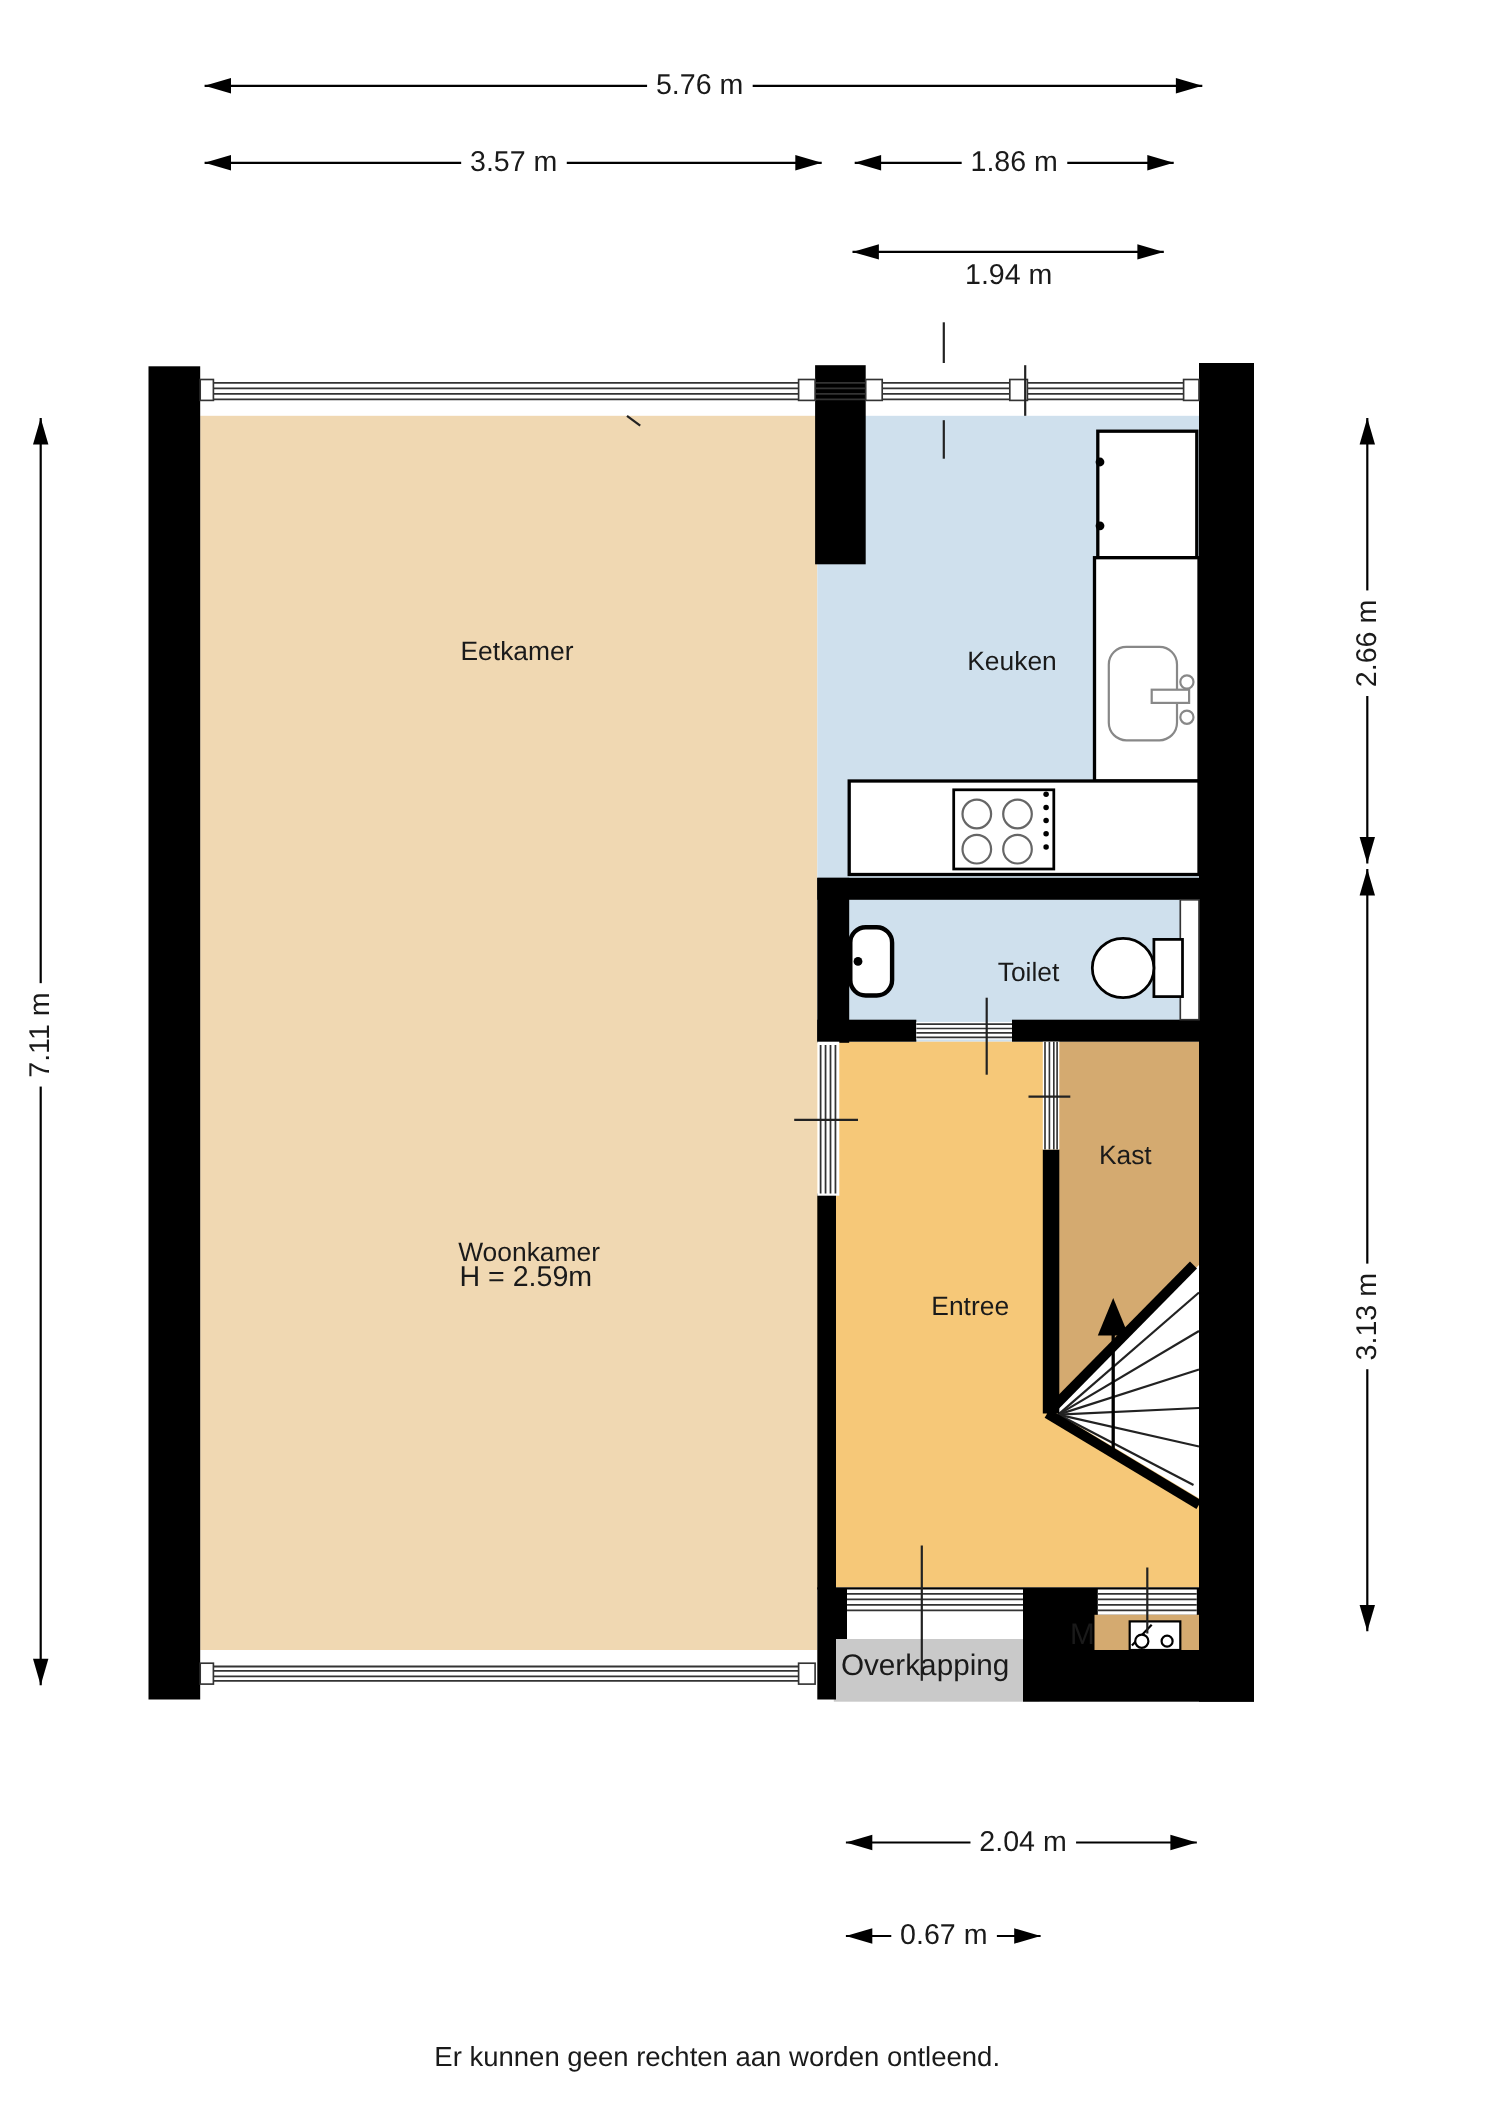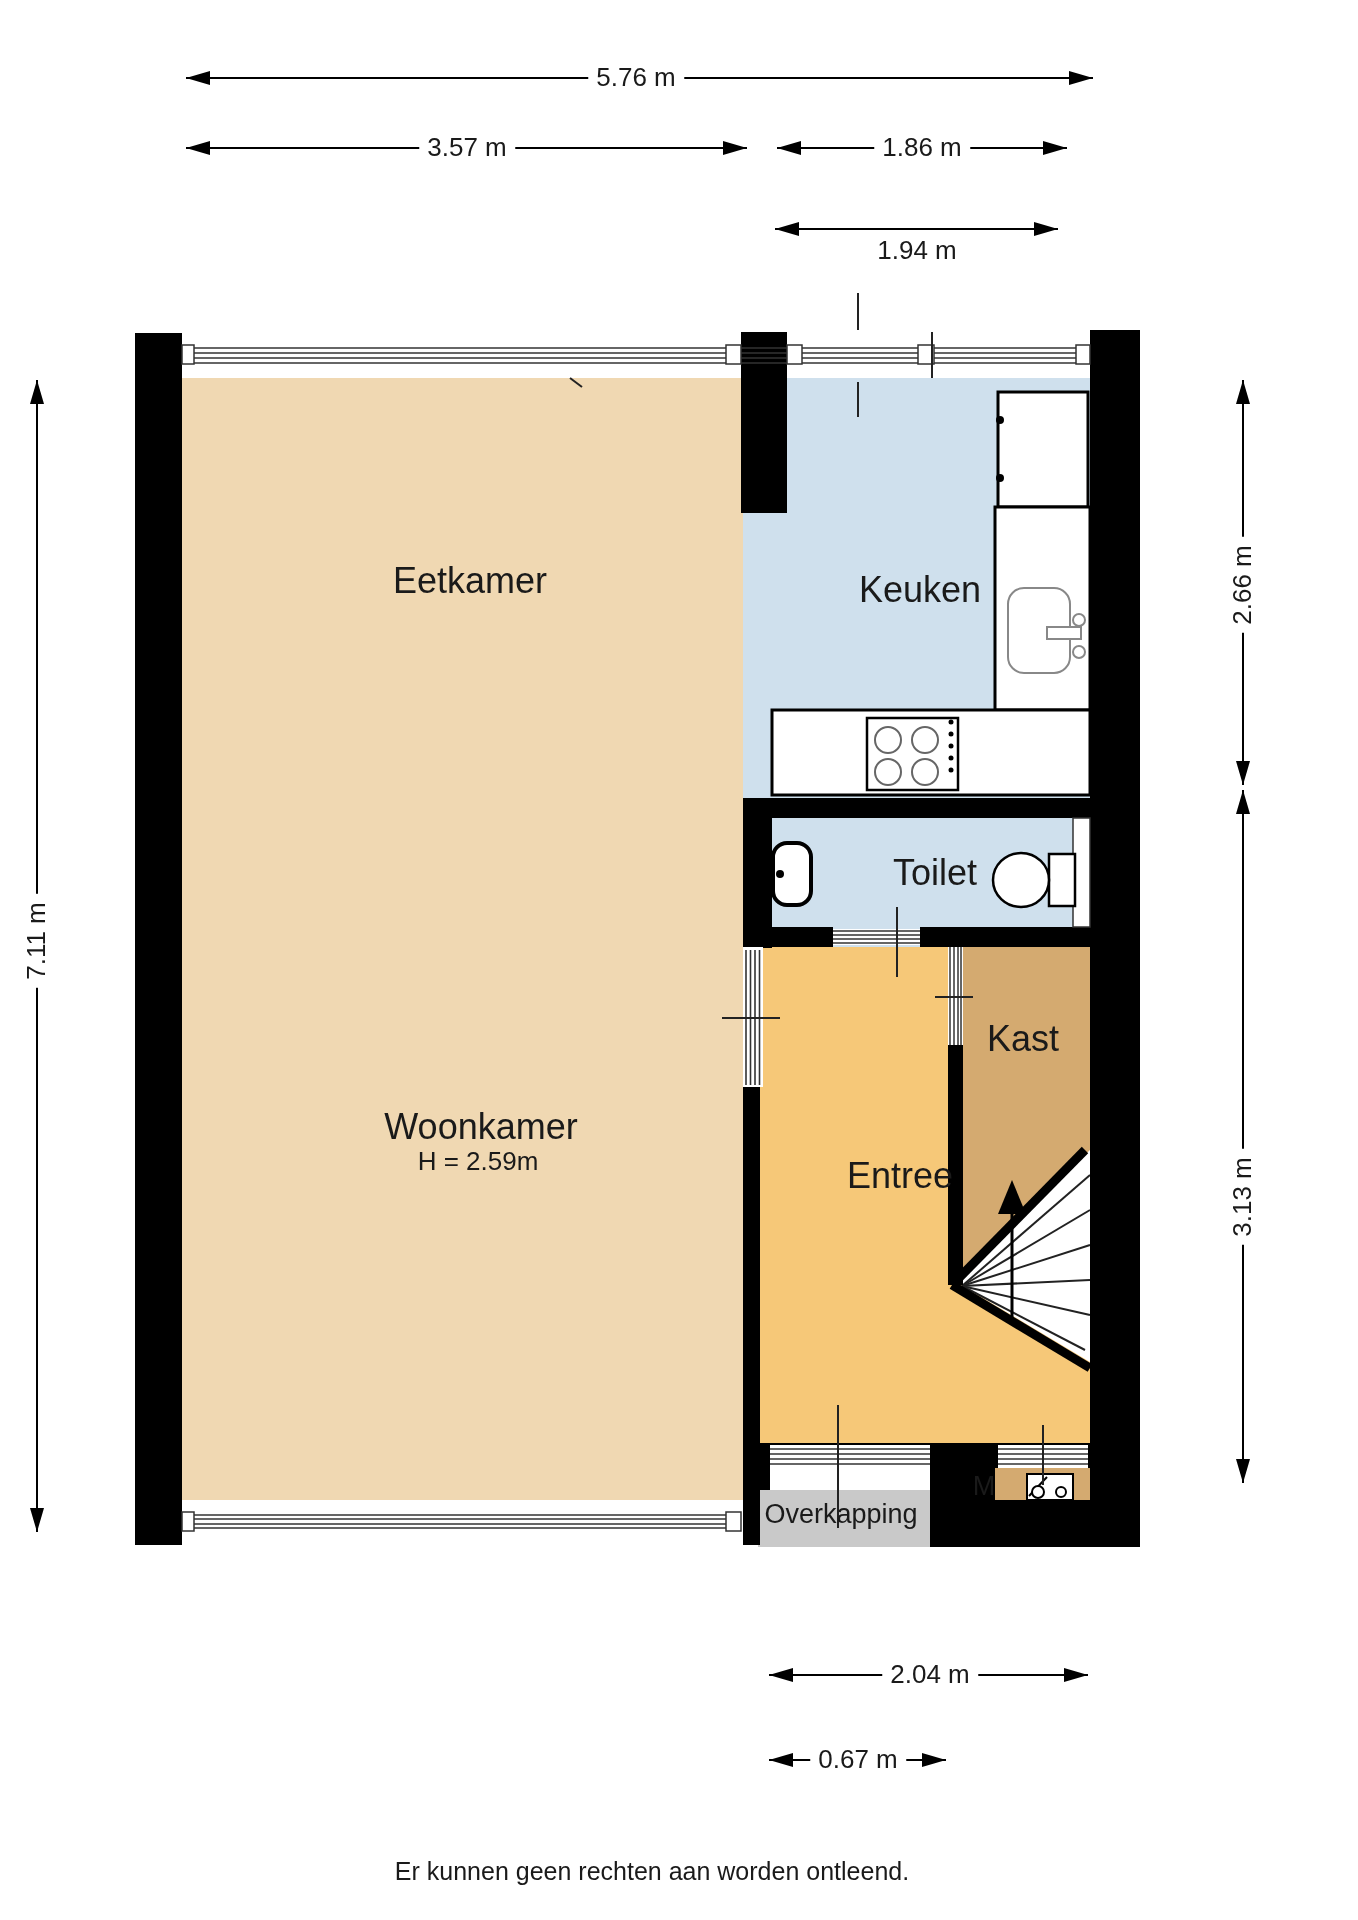--- a/index.html
+++ b/index.html
@@ -1,20 +1,20 @@
 <!DOCTYPE html>
 <html style="--room-tan: #F0D8B2; --room-blue: #CFE0ED; --room-orange: #F6C878; --room-dark-tan: #D4AA70; --overkapping-gray: #C9C9C9; --wall-black: #000000; --line-gray: #777777;"><head>
 <meta charset="utf-8">
 <style>
   html,body{margin:0;padding:0;background:#ffffff;}
   #plan{position:relative;width:1256px;height:1920px;background:#fff;overflow:hidden;
         font-family:"Liberation Sans",sans-serif;color:#1a1a1a;}
   #gfx{position:absolute;left:0;top:0;}
   .lbl{position:absolute;transform:translate(-50%,-50%);white-space:nowrap;color:#1a1a1a;}
-  .room{font-size:36px;}
+  .room{font-size:24px;margin-top:12px;}
   .room-sub{font-size:26px;}
   .dim{font-size:26px;background:#ffffff;padding:0 8px;}
   .vdim{transform:translate(-50%,-50%) rotate(-90deg);}
   .small-room{font-size:27px;}
   .footer-line{position:absolute;transform:translate(-50%,-50%);white-space:nowrap;font-size:25px;}
 </style>
 </head>
 <body>
 
 <div id="plan">
@@ -246,20 +246,20 @@
   <div class="lbl dim vdim" style="left:1323px;top:645px;">1.84 m</div>
   <div class="lbl dim vdim" style="left:1242px;top:1197px;">3.13 m</div>
   <div class="lbl dim" style="left:930px;top:1674px;">2.04 m</div>
   <div class="lbl dim" style="left:858px;top:1759px;">0.67 m</div>
 
   <div class="lbl room" style="left:470px;top:581px;">Eetkamer</div>
   <div class="lbl room" style="left:920px;top:590px;">Keuken</div>
   <div class="lbl room" style="left:935px;top:873px;">Toilet</div>
   <div class="lbl room" style="left:481px;top:1127px;">Woonkamer</div>
   <div class="lbl room-sub" style="left:478px;top:1161px;">H = 2.59m</div>
-  <div class="lbl room" style="left:900px;top:1176px;">Entree</div>
+  <div class="lbl room" style="left:882px;top:1176px;">Entree</div>
   <div class="lbl room" style="left:1023px;top:1039px;">Kast</div>
   <div class="lbl small-room" style="left:841px;top:1514px;">Overkapping</div>
   <div class="lbl small-room" style="left:984px;top:1486px;">M</div>
 
   <div class="footer-line" style="left:652px;top:1871px;text-align:right;">Er kunnen geen rechten aan worden ontleend.</div>
 
 </div>
 
 </body></html>

